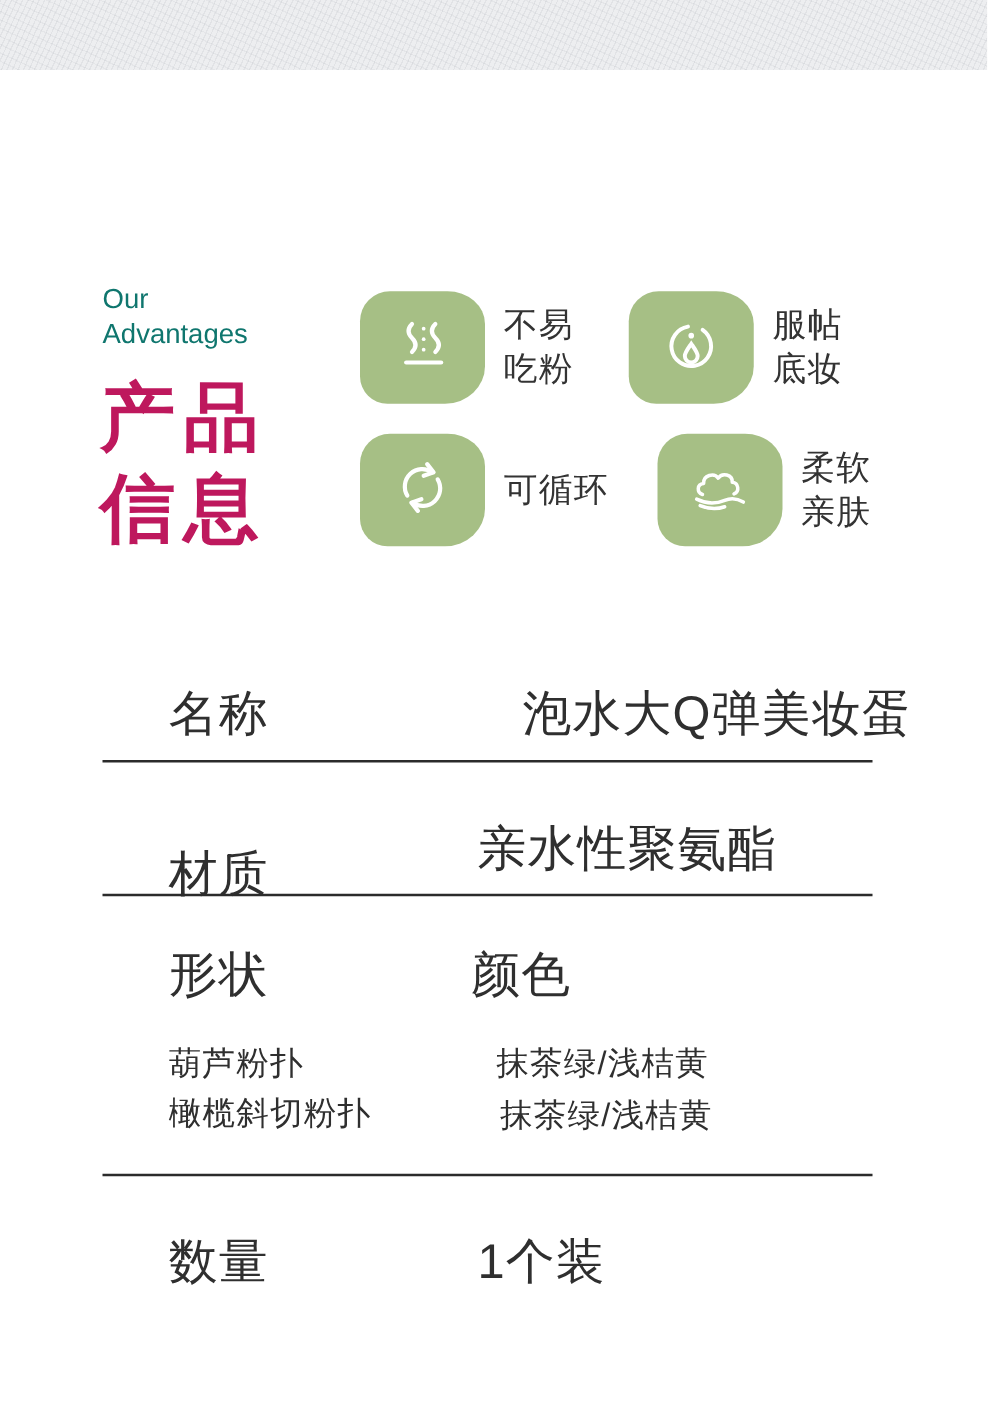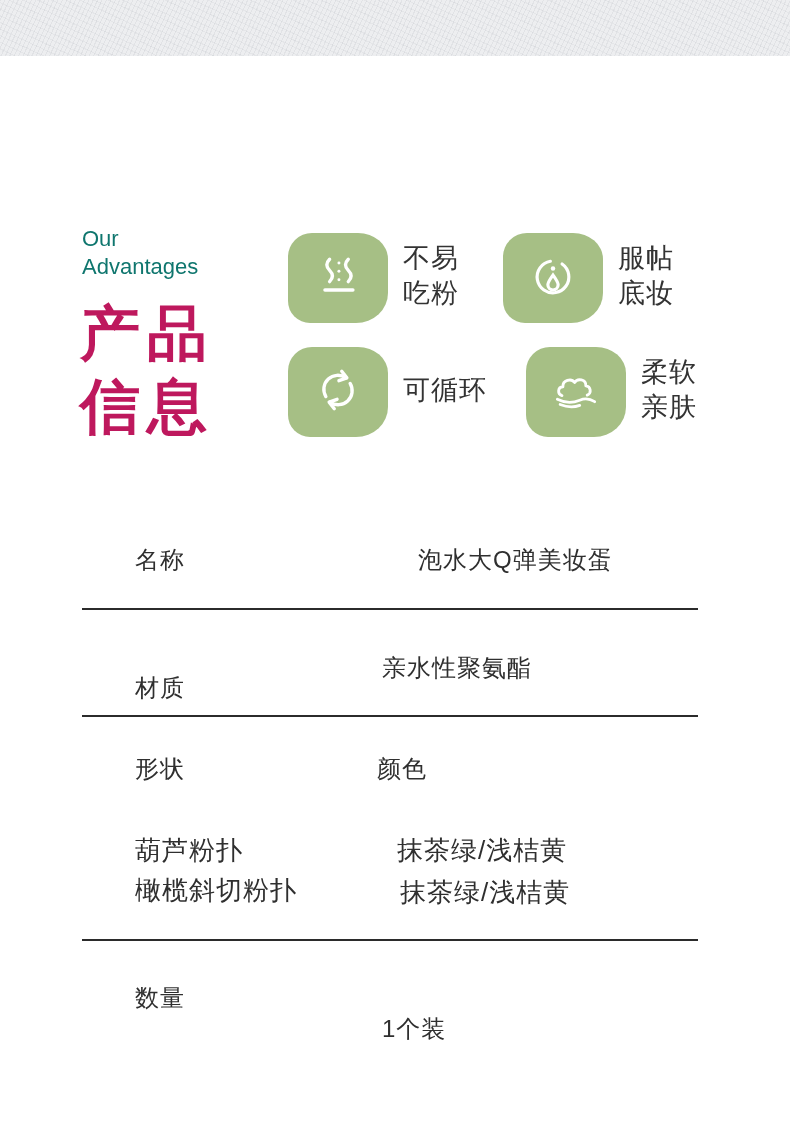--- a/index.html
+++ b/index.html
@@ -67,26 +67,26 @@
     flex: 0 0 auto;
   }
   .adv-label {
     margin-left: 15px;
     font-size: 27px;
     line-height: 35px;
     color: #333333;
     letter-spacing: 1px;
     white-space: nowrap;
   }
-  .adv-label span { display: block; font-family: Liberation Mono, monospace; }
+  .adv-label span { display: block; }
 
   
   .cell {
     position: absolute;
-    font-size: 24px;
+    font-size: 39px;
     color: #2f2f2f;
     letter-spacing: 1px;
     white-space: nowrap;
   }
   .cell.small {
     font-size: 26px;
   }
   .divider {
     position: absolute;
     left: 82px;
@@ -195,15 +195,15 @@
 
   <div class="cell small" style="left:135px; top:833px;">葫芦粉扑</div>
   <div class="cell small" style="left:397px; top:833px;">抹茶绿/浅桔黄</div>
 
   <div class="cell small" style="left:135px; top:873px;">橄榄斜切粉扑</div>
   <div class="cell small" style="left:400px; top:875px;">抹茶绿/浅桔黄</div>
 
   <div class="divider" style="top:939px;"></div>
 
   <div class="cell" style="left:135px; top:982px;">数量</div>
-  <div class="cell" style="left:382px; top:982px;margin-top:31px;">1个装</div>
+  <div class="cell" style="left:382px; top:982px;">1个装</div>
 
 </div>
 
 </body></html>

